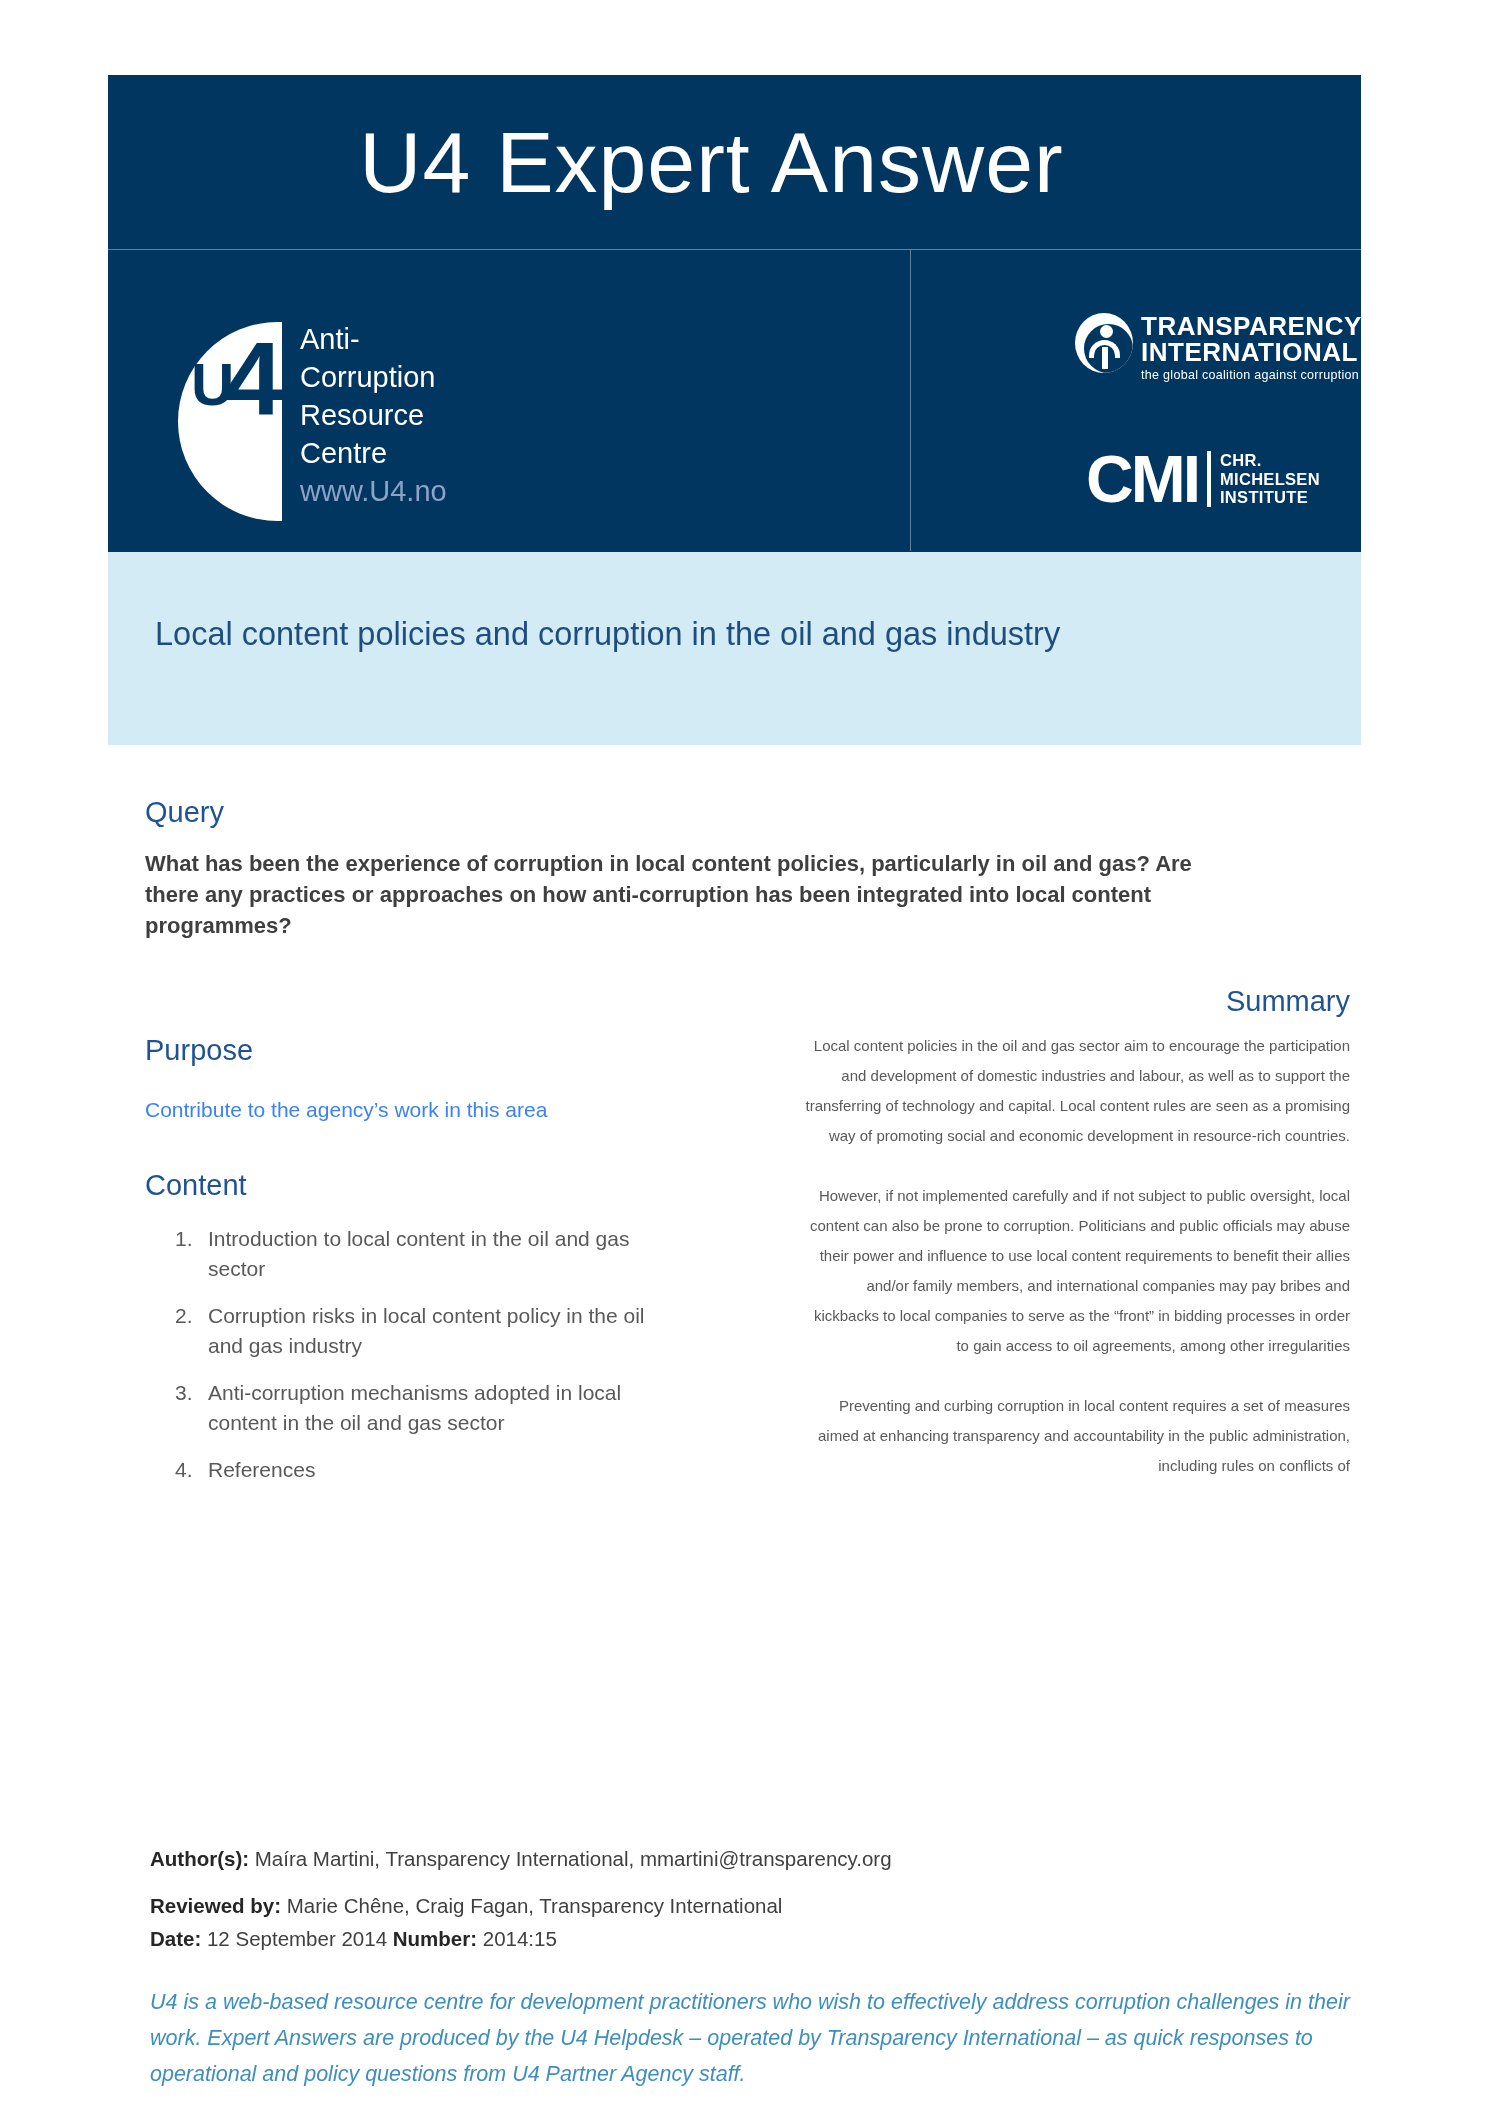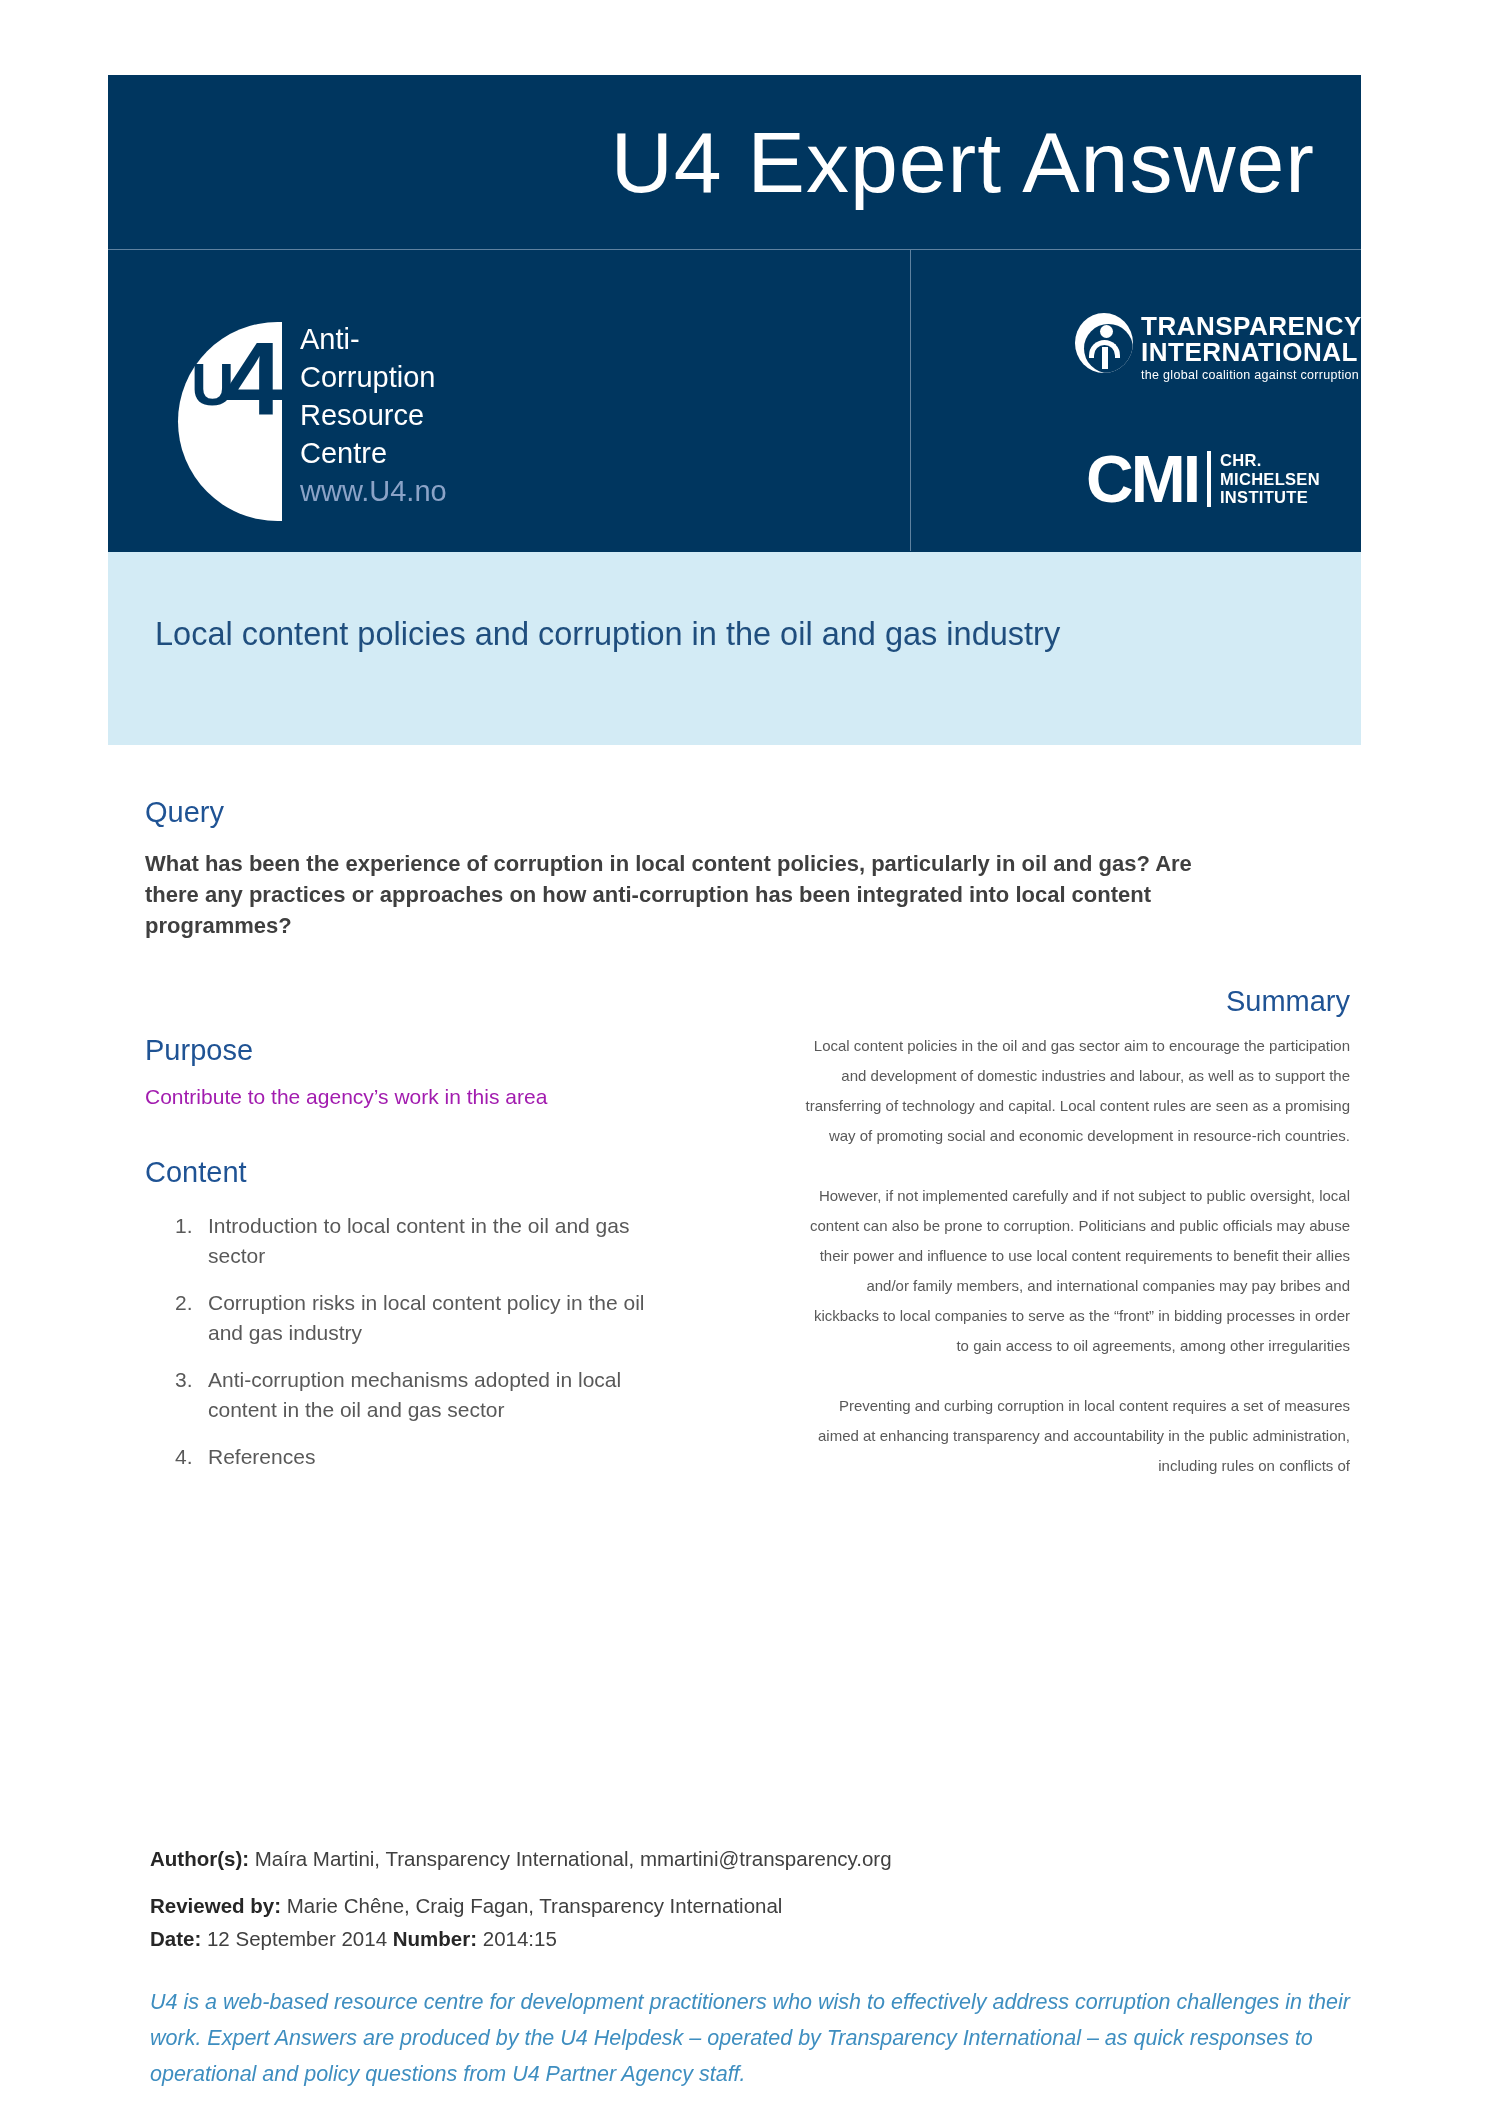--- a/index.html
+++ b/index.html
@@ -1,21 +1,21 @@
 <!DOCTYPE html>
 <html><head>
 <meta charset="utf-8">
 <style>
   * { margin:0; padding:0; box-sizing:border-box; }
   body { background:#ffffff; font-family:"Liberation Sans", sans-serif; }
   .page { position:relative; width:1504px; height:2128px; background:#ffffff; overflow:hidden; }
 
   
   .header { position:absolute; left:108px; top:75px; width:1253px; height:477px; background:#00365F; color:#fff; }
-  .masthead { height:175px; display:flex; align-items:center; justify-content:flex-end;
+  .masthead { height:175px; display:flex; align-items:center; justify-content:center;
               padding-right:46px; border-bottom:1px solid rgba(210,225,240,0.45); }
   .masthead span { font-size:86px; font-weight:200; letter-spacing:1px; line-height:1; }
   .logo-row { position:relative; height:301px; }
   .v-divider { position:absolute; left:802px; top:0; width:1px; height:301px; background:rgba(210,225,240,0.45); }
 
   .u4-block { position:absolute; left:0; top:0; width:802px; height:301px; }
   .u4-mark { position:absolute; left:70px; top:72px; width:104px; height:199px; background:#ffffff;
              border-radius:110px 0 0 110px; }
   .u4-mark .u4-u { position:absolute; left:13px; top:28px; font-size:60px; font-weight:bold; color:#00365F; }
   .u4-mark .u4-4 { position:absolute; left:47px; top:-2px; font-size:104px; font-weight:bold; color:#00365F; }
@@ -43,21 +43,21 @@
   .banner { position:absolute; left:108px; top:552px; width:1253px; height:193px; background:#D3EBF5; }
   .banner h1 { position:absolute; left:47px; top:64px; font-size:32.5px; font-weight:normal; color:#1F4E7E; }
 
   
   .section-heading { font-size:29px; font-weight:normal; color:#1F5394; }
   .query-section { position:absolute; left:145px; top:796px; width:1090px; }
   .query-text { margin-top:19px; width:1082px; font-size:22px; font-weight:bold; color:#3F3F3F; line-height:31px; }
 
   
   .left-col { position:absolute; left:145px; top:1034px; width:560px; }
-  .purpose-text { margin-top:15px; font-size:21px; color:#a21caf; line-height:30px; }
+  .purpose-text { margin-top:28px; font-size:21px; color:#3b82f6; line-height:30px; }
   .content-heading { margin-top:44px; }
   .toc { margin-top:22px; }
   .toc-row { display:flex; margin-bottom:17px; font-size:21px; color:#595959; line-height:30px; }
   .toc-num { flex:none; width:63px; padding-left:30px; }
   .toc-text { width:450px; }
 
   
   .right-col { position:absolute; left:798px; top:985px; width:552px;text-align:right; }
   .right-col p { margin-top:13px; font-size:15px; color:#595959; line-height:30px; }
   .right-col p + p { margin-top:30px; }

